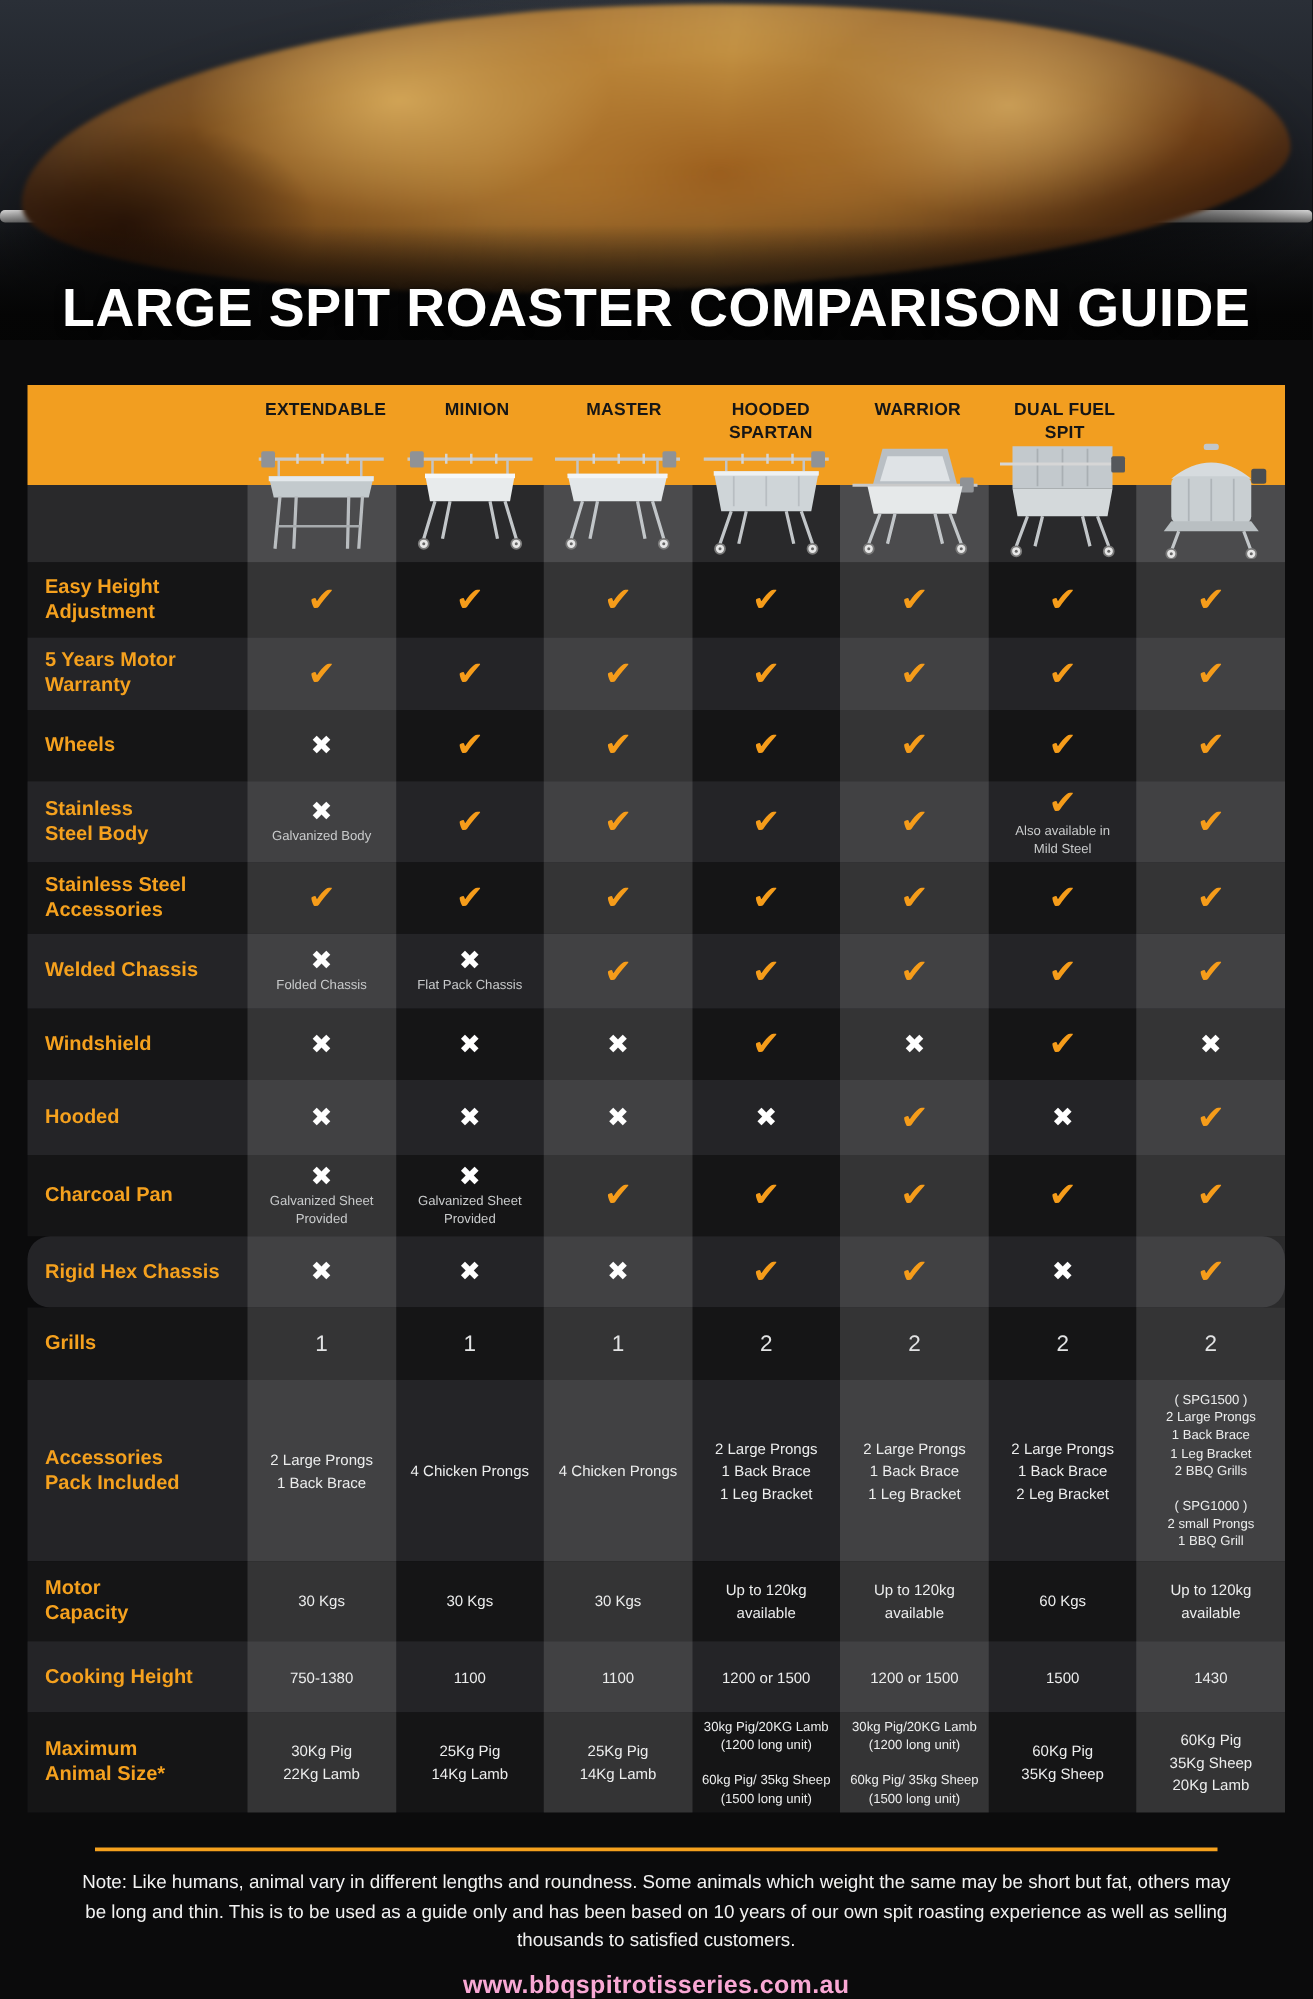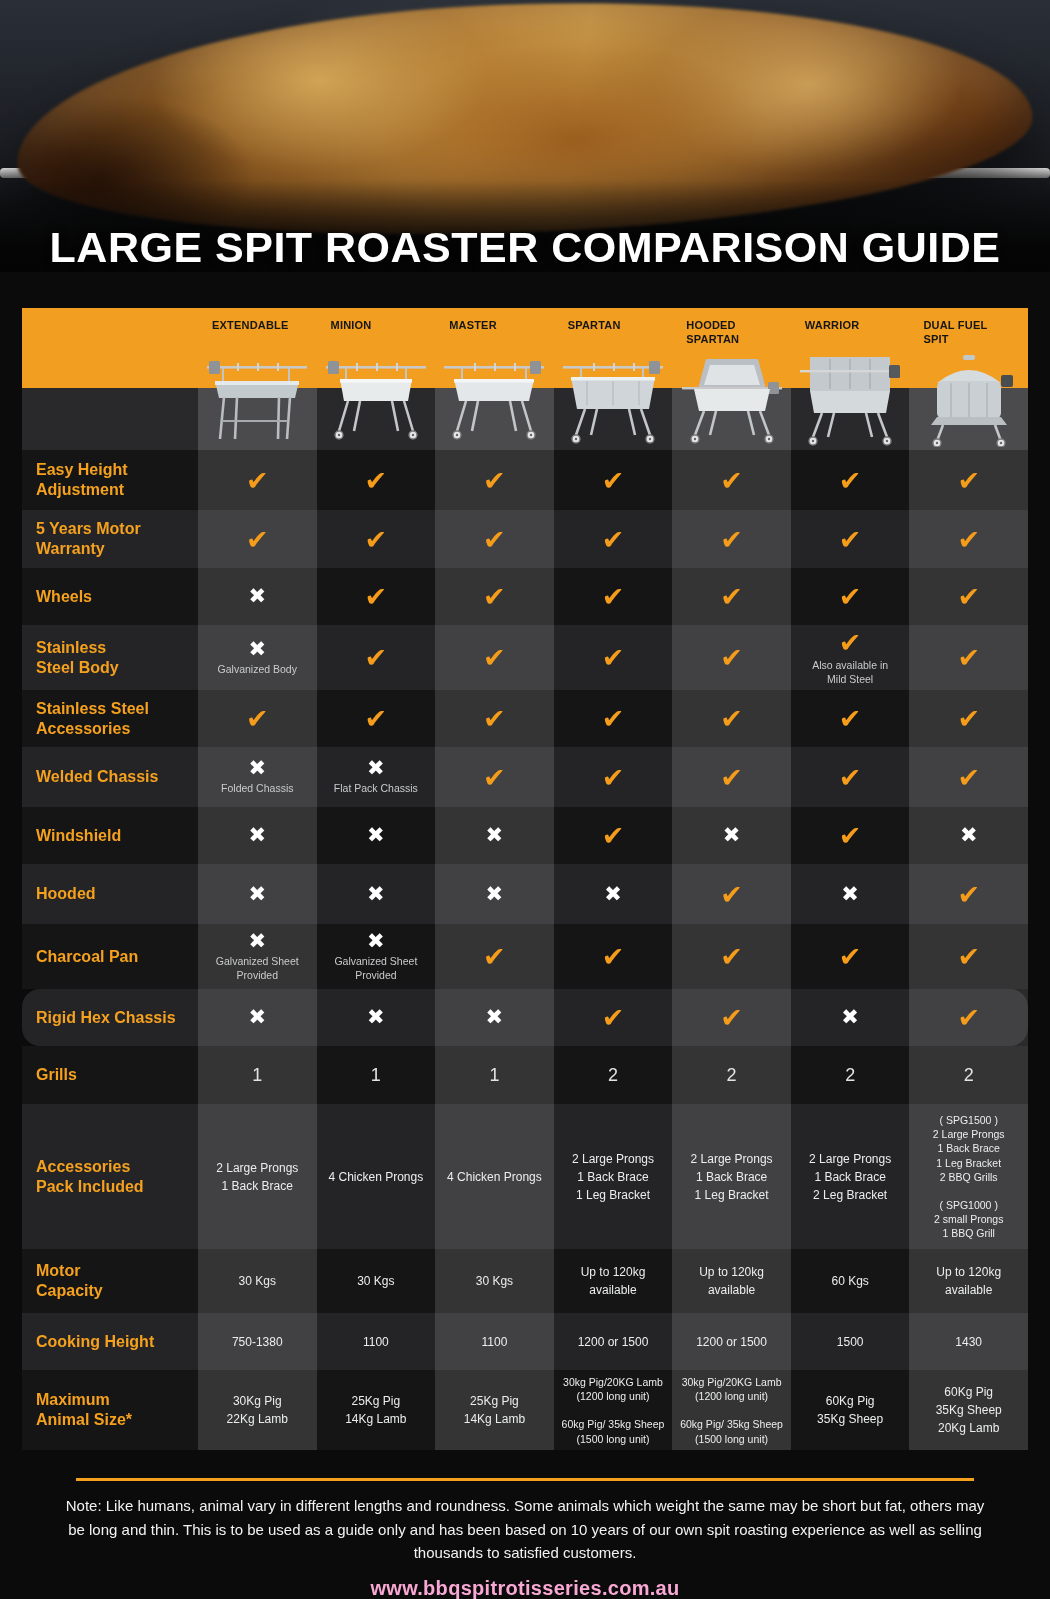--- a/index.html
+++ b/index.html
@@ -37,21 +37,21 @@
   .logo-tagline { margin-top:4px; font-family:"DejaVu Serif",serif; font-style:italic;
     color:rgba(255,255,255,.45); font-size:13px; letter-spacing:3px; }
   .page-title { position:absolute; bottom:0; width:100%; z-index:5; text-align:center;
     color:#fff; font-size:43px; font-weight:700; letter-spacing:.5px;
     text-shadow:0 2px 8px rgba(0,0,0,.65); }
 
   
   .comparison { margin:36px 22px 0; }
   .thead { background:#F29E20; height:80px; display:grid;
     grid-template-columns:176px repeat(7,1fr); }
-  .col-head { padding-top:10px; font-weight:700; font-size:11px;
+  .col-head { padding-top:10px; text-align:center; font-weight:700; font-size:14px;
     color:#161616; line-height:1.3; letter-spacing:.2px; }
   .imgband { height:62px; background:#29292b; display:grid;
     grid-template-columns:176px repeat(7,1fr); }
   .imgband > div:nth-child(even) { background:rgba(255,255,255,.16); }
   .img-cell { position:relative; }
   .prod-svg { position:absolute; bottom:3px; left:50%; transform:translateX(-50%); z-index:4; }
 
   .trow { display:grid; grid-template-columns:176px repeat(7,1fr); }
   .trow.dark  { background:#151516; }
   .trow.light { background:#242427; }
@@ -85,21 +85,20 @@
   <div class="hero-fade"></div>
   <div class="page-title">LARGE SPIT ROASTER COMPARISON GUIDE</div>
 </div>
 
 <div class="comparison">
   <div class="thead">
     <div class="col-head"></div>
   <div class="col-head" style="padding: 10px 14px 0px;">EXTENDABLE</div>
       <div class="col-head" style="padding: 10px 14px 0px;">MINION</div>
       <div class="col-head" style="padding: 10px 14px 0px;">MASTER</div>
-      <div class="col-head" style="padding: 10px 14px 0px;">SPARTAN</div>
       <div class="col-head" style="padding: 10px 14px 0px;">HOODED SPARTAN</div>
       <div class="col-head" style="padding: 10px 14px 0px;">WARRIOR</div>
       <div class="col-head" style="padding: 10px 14px 0px;">DUAL FUEL SPIT</div>
     </div>
   <div class="imgband">
     <div></div>
   <div class="img-cell">
         <svg class="prod-svg" width="112" height="96" viewBox="0 0 112 96">
           <rect x="6" y="15" width="100" height="2.6" fill="#c9c9c9"></rect>
           <rect x="8" y="10" width="11" height="13" rx="1.5" fill="#8f9296"></rect>

